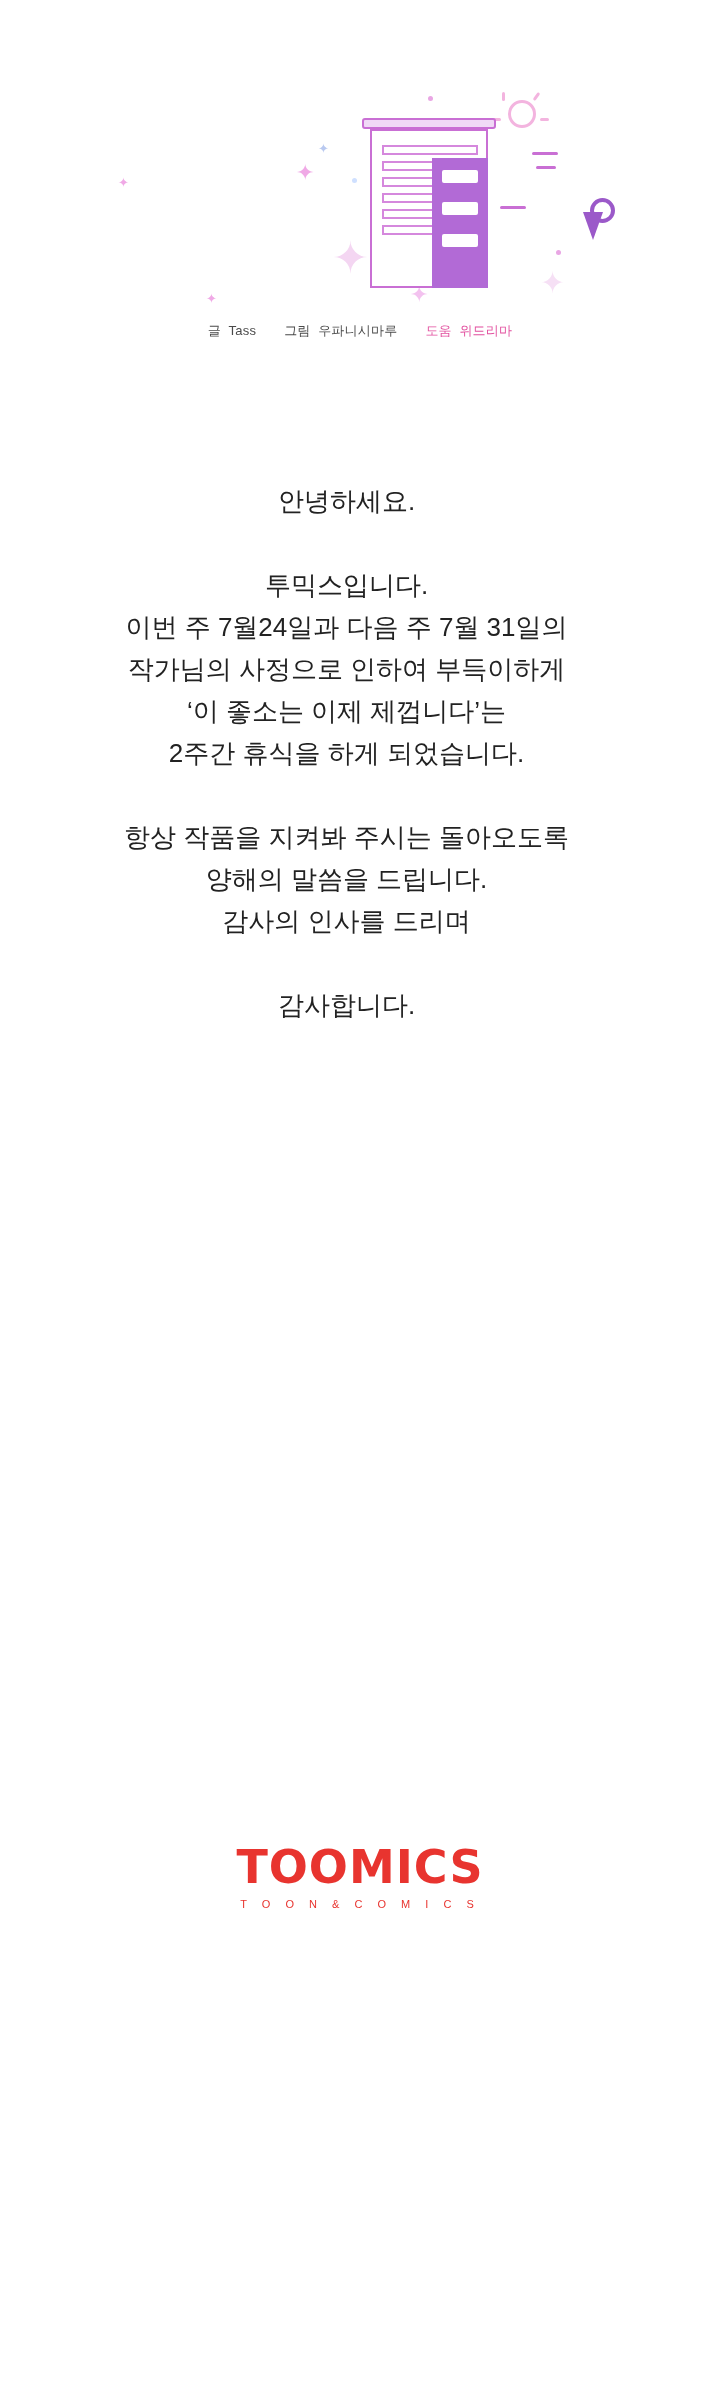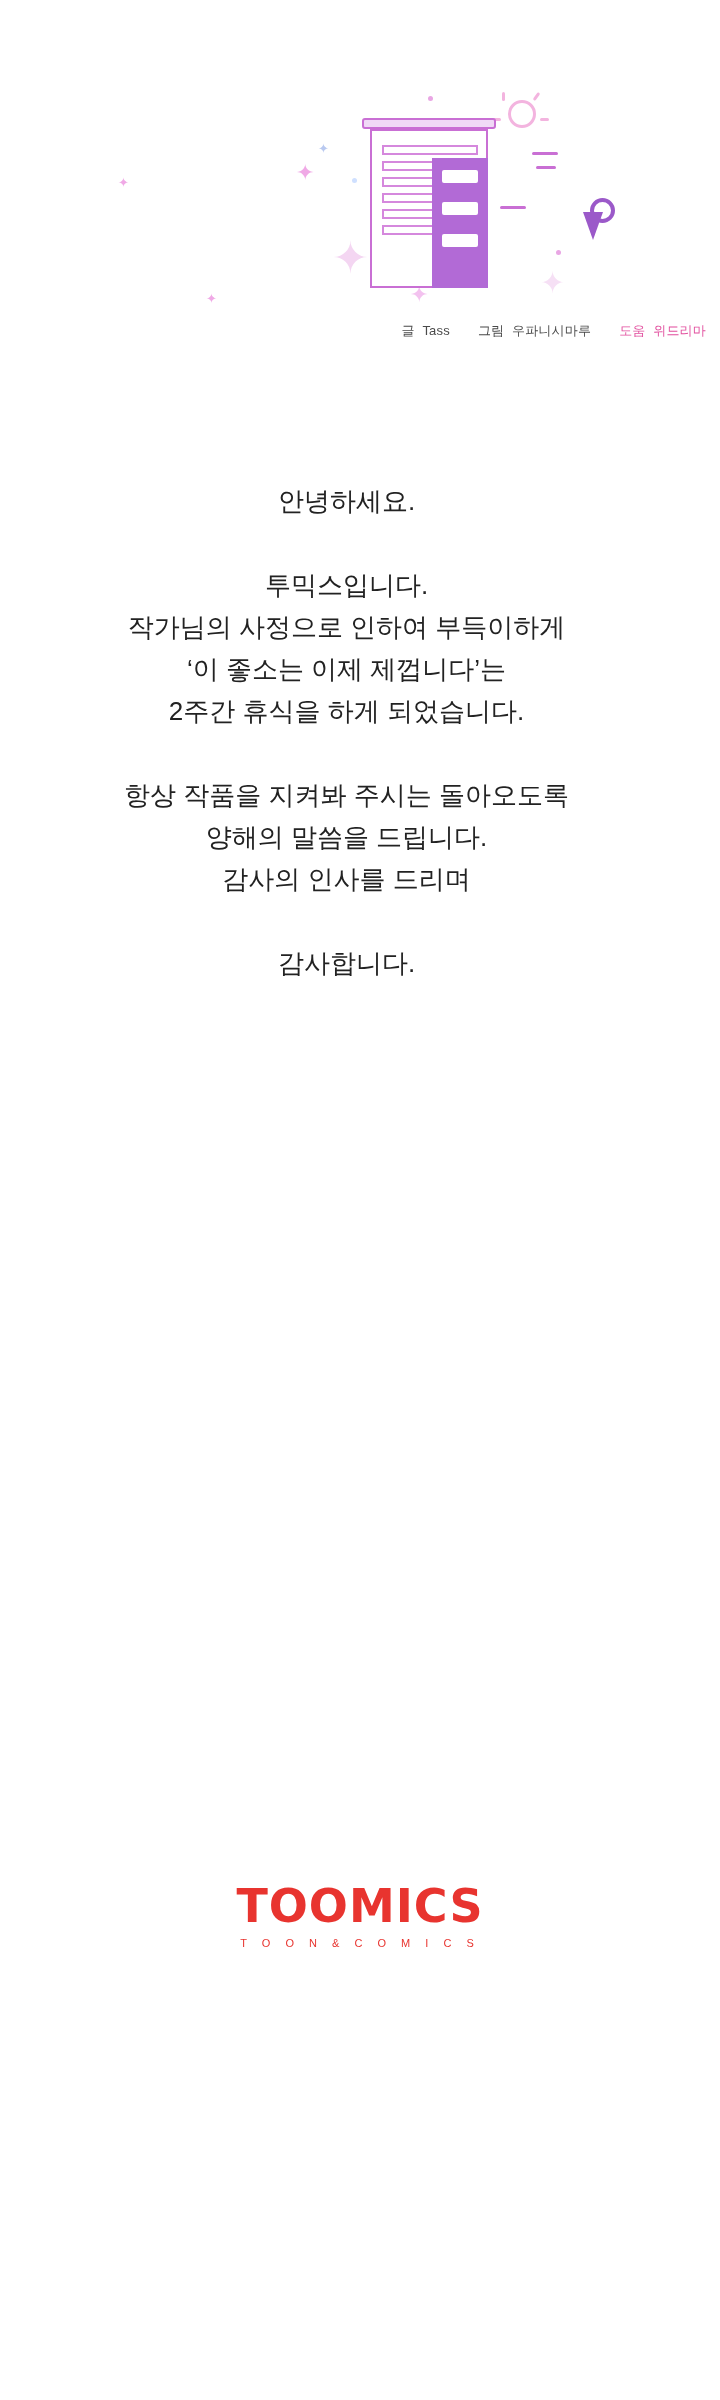--- a/index.html
+++ b/index.html
@@ -167,21 +167,21 @@
     font-size: 72px;
     vertical-align: -6px;
   }
 
   
   .credits {
     position: absolute;
     left: 0;
     top: 322px;
     width: 720px;
-    text-align: right;
+    text-align: center;
     font-size: 13px;
     letter-spacing: 0.2px;
   }
   .credits .lbl { color: #4a4a4a; }
   .credits .val { color: #4a4a4a; }
   .credits .grp { margin: 0 14px; }
   .credits .grp.help .lbl,
   .credits .grp.help .val { color: #e2509f; }
 
   
@@ -205,21 +205,20 @@
     top: 1840px;
     width: 720px;
     text-align: center;
   }
   .footer .brand {
     font-size: 46px;
     font-weight: bold;
     letter-spacing: 1px;
     color: #e8342f;
     font-family: "DejaVu Sans", "Liberation Sans", sans-serif;
-    margin-top: 39px;
   }
   .footer .sub {
     margin-top: 4px;
     font-size: 11px;
     letter-spacing: 6px;
     color: #e8342f;
   }
 </style>
 </head>
 <body>
@@ -276,20 +275,21 @@
       <span class="grp writer"><span class="lbl">글</span>&nbsp;&nbsp;<span class="val">Tass</span></span><span class="grp artist"><span class="lbl">그림</span>&nbsp;&nbsp;<span class="val">우파니시마루</span></span><span class="grp help"><span class="lbl">도움</span>&nbsp;&nbsp;<span class="val">위드리마</span></span>
     </div>
 
   </div>
 </div>
 
 <div class="notice">
   <p>안녕하세요.</p>
   <div class="gap"></div>
   <p>투믹스입니다.</p>
+  <p>이번 주 7월24일과 다음 주 7월 31일의</p>
   <p>작가님의 사정으로 인하여 부득이하게</p>
   <p>‘이 좋소는 이제 제껍니다’는</p>
   <p>2주간 휴식을 하게 되었습니다.</p>
   <div class="gap"></div>
   <p>항상 작품을 지켜봐 주시는 돌아오도록</p>
   <p>양해의 말씀을 드립니다.</p>
   <p>감사의 인사를 드리며</p>
   <div class="gap"></div>
   <p>감사합니다.</p>
 </div>

